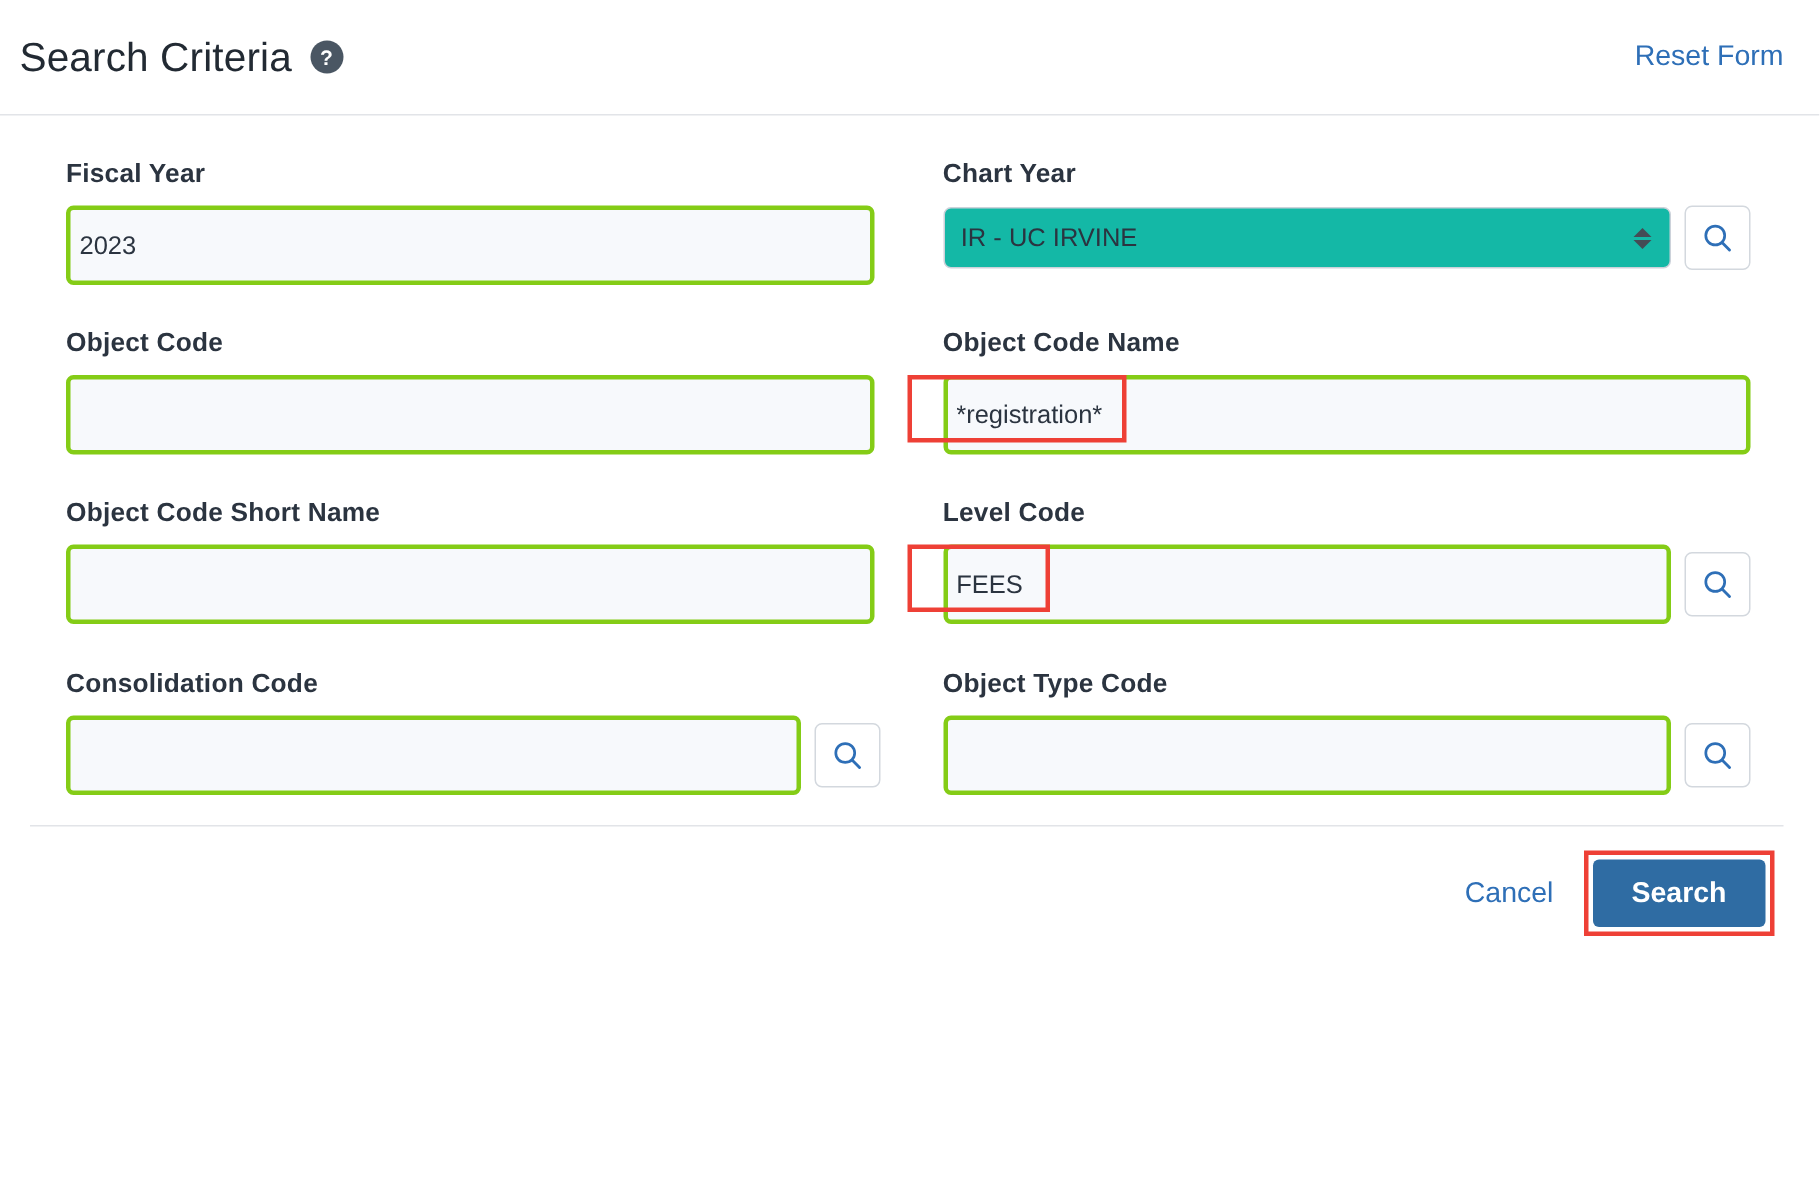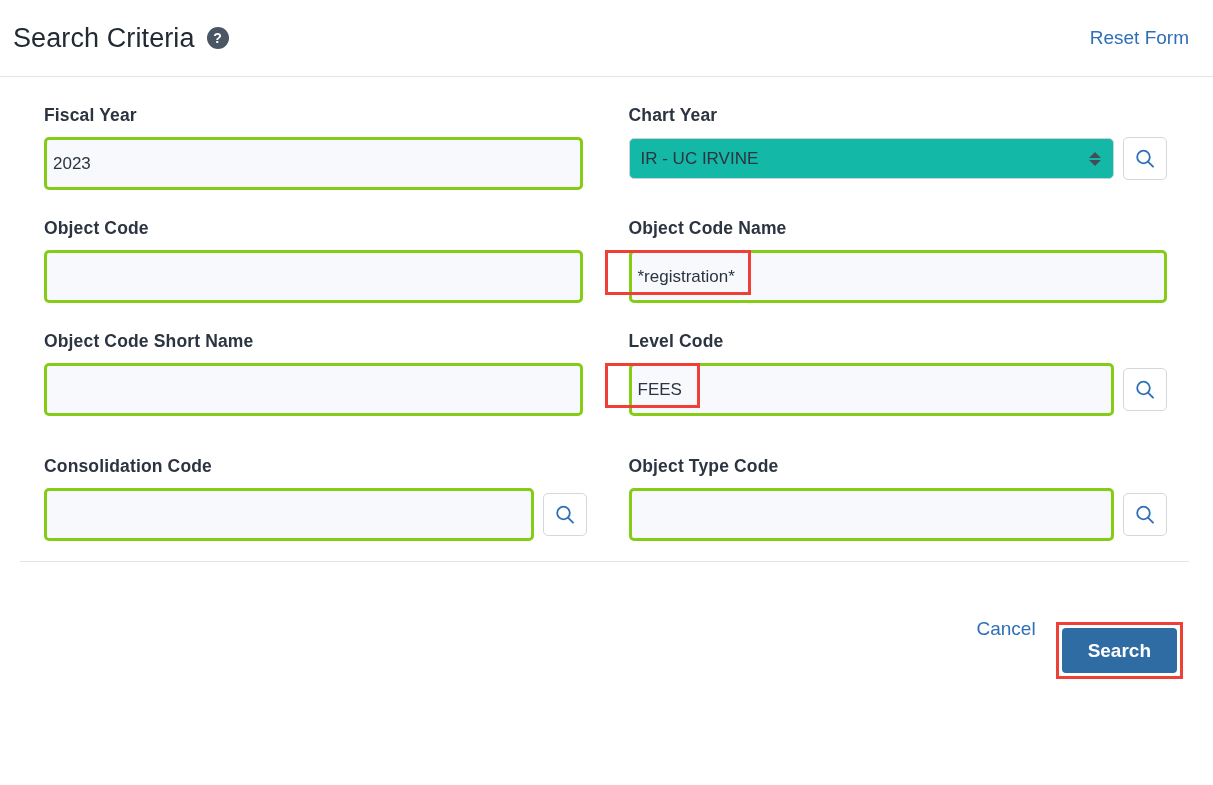--- a/index.html
+++ b/index.html
@@ -183,21 +183,21 @@
     gap: 26px;
     padding: 22px 36px 0 16px;
     position: relative;
   }
   .cancel-link {
     font-size: 19px;
     color: #2e6fb7;
     text-decoration: none;
     cursor: pointer;
   }
-  .search-btn-wrap { position: relative; margin-top: 44px; }
+  .search-btn-wrap { position: relative; }
   .search-btn {
     background: #2f6ca3;
     color: #ffffff;
     border: none;
     border-radius: 4px;
     font-family: "Liberation Sans", sans-serif;
     font-size: 19px;
     font-weight: 700;
     padding: 0 26px;
     height: 45px;
@@ -285,21 +285,21 @@
           <svg width="24" height="24" viewBox="0 0 24 24" fill="none">
             <circle cx="10.5" cy="10" r="6.3" stroke="#2e6fb7" stroke-width="1.8"></circle>
             <line x1="15.2" y1="14.8" x2="20" y2="19.6" stroke="#2e6fb7" stroke-width="1.9" stroke-linecap="round"></line>
           </svg>
         </button>
       </div>
       <div class="annot" id="annot-levelcode"></div>
     </div>
   </div>
 
-  <div class="form-row" style="margin-top:40px;">
+  <div class="form-row" style="margin-top:29px;">
     <div class="form-col">
       <div class="field-label">Consolidation Code</div>
       <div class="control-line">
         <input class="text-input w-narrow" type="text" value="" style="">
         <button class="lookup-btn">
           <svg width="24" height="24" viewBox="0 0 24 24" fill="none">
             <circle cx="10.5" cy="10" r="6.3" stroke="#2e6fb7" stroke-width="1.8"></circle>
             <line x1="15.2" y1="14.8" x2="20" y2="19.6" stroke="#2e6fb7" stroke-width="1.9" stroke-linecap="round"></line>
           </svg>
         </button>

